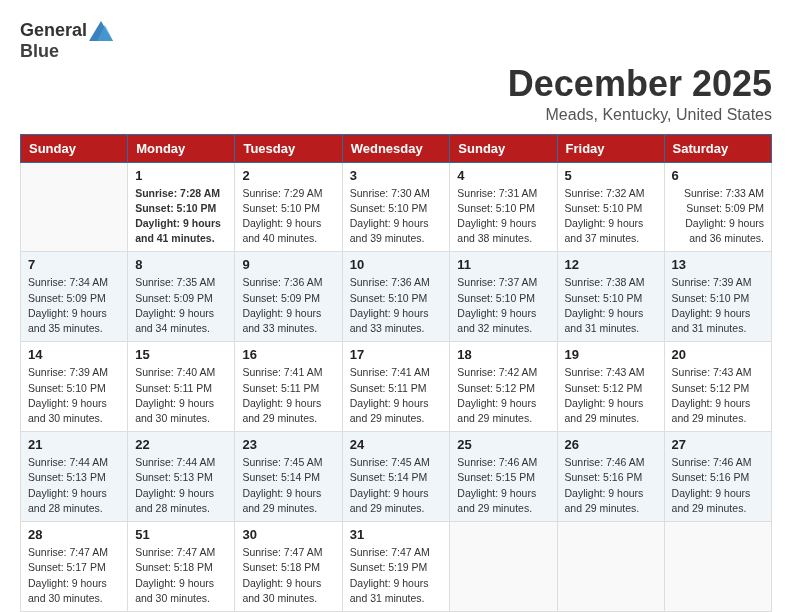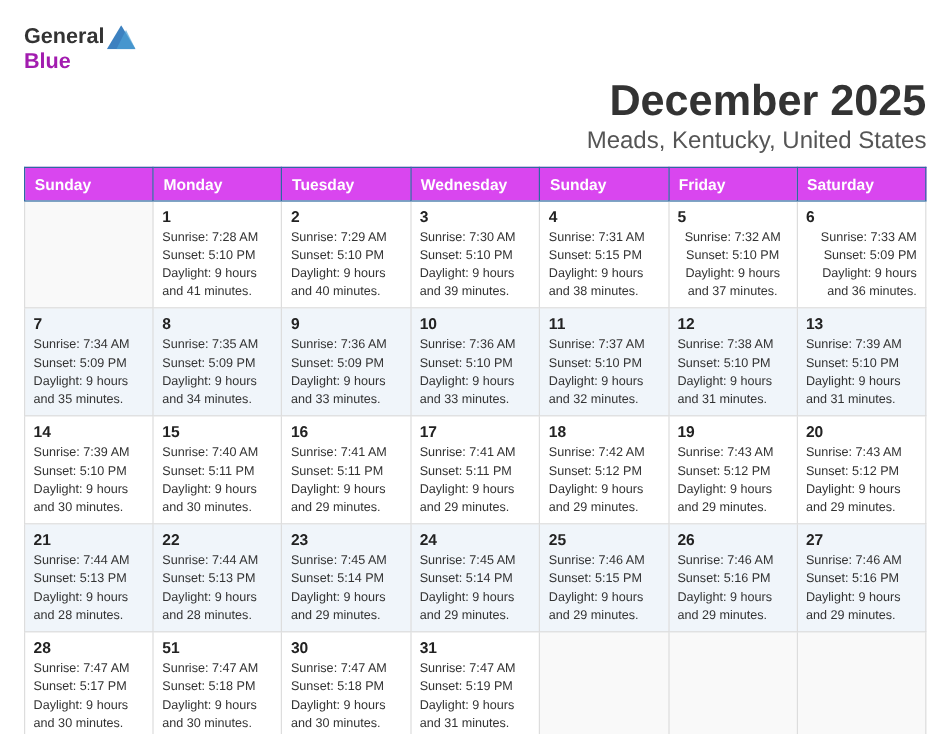--- a/index.html
+++ b/index.html
@@ -26,49 +26,49 @@
       align-items: center;
     }
     .logo-general {
       font-size: 18px;
       font-weight: bold;
       color: #333;
     }
     .logo-blue {
       font-size: 18px;
       font-weight: bold;
-      color: #a21caf;
+      color: #404040;
     }
     .logo-icon {
       width: 24px;
       height: 20px;
       margin-left: 2px;
     }
     .title-section {
       text-align: right;
       margin-top: 44px;
     }
     .month-title {
       font-size: 36px;
       font-weight: bold;
       color: #333;
       line-height: 1.1;
     }
     .location {
-      font-size: 20px;
+      font-size: 16px;
       color: #555;
       margin-top: 2px;
     }
     .calendar {
       width: 100%;
       border-collapse: collapse;
       border: 1px solid #ccc;
     }
     .calendar th {
-      background-color: #d946ef;
+      background-color: #b91c1c;
       color: white;
       text-align: left;
       padding: 6px 8px;
       font-size: 13px;
       font-weight: bold;
       border: 1px solid #2d6aa0;
     }
     .calendar td {
       vertical-align: top;
       padding: 5px 7px;
@@ -127,21 +127,21 @@
         <th>Sunday</th>
         <th>Friday</th>
         <th>Saturday</th>
       </tr>
   </thead>
   <tbody id="calendar-body">
   <tr>
         <td class="empty-cell"></td>
         <td>
           <div class="day-number">1</div>
-          <div class="day-info" style="white-space: pre-line;">Sunrise: 7:28 AM
+          <div class="day-info" style="white-space: pre-line; font-weight: bold;">Sunrise: 7:28 AM
 Sunset: 5:10 PM
 Daylight: 9 hours
 and 41 minutes.</div>
         </td>
         <td>
           <div class="day-number">2</div>
           <div class="day-info" style="white-space: pre-line;">Sunrise: 7:29 AM
 Sunset: 5:10 PM
 Daylight: 9 hours
 and 40 minutes.</div>
@@ -149,27 +149,27 @@
         <td>
           <div class="day-number">3</div>
           <div class="day-info" style="white-space: pre-line;">Sunrise: 7:30 AM
 Sunset: 5:10 PM
 Daylight: 9 hours
 and 39 minutes.</div>
         </td>
         <td>
           <div class="day-number">4</div>
           <div class="day-info" style="white-space: pre-line;">Sunrise: 7:31 AM
-Sunset: 5:15 PM
+Sunset: 5:10 PM
 Daylight: 9 hours
 and 38 minutes.</div>
         </td>
         <td>
           <div class="day-number">5</div>
-          <div class="day-info" style="white-space: pre-line; text-align: center;">Sunrise: 7:32 AM
+          <div class="day-info" style="white-space: pre-line;">Sunrise: 7:32 AM
 Sunset: 5:10 PM
 Daylight: 9 hours
 and 37 minutes.</div>
         </td>
         <td>
           <div class="day-number">6</div>
           <div class="day-info" style="white-space: pre-line; text-align: right;">Sunrise: 7:33 AM
 Sunset: 5:09 PM
 Daylight: 9 hours
 and 36 minutes.</div>

